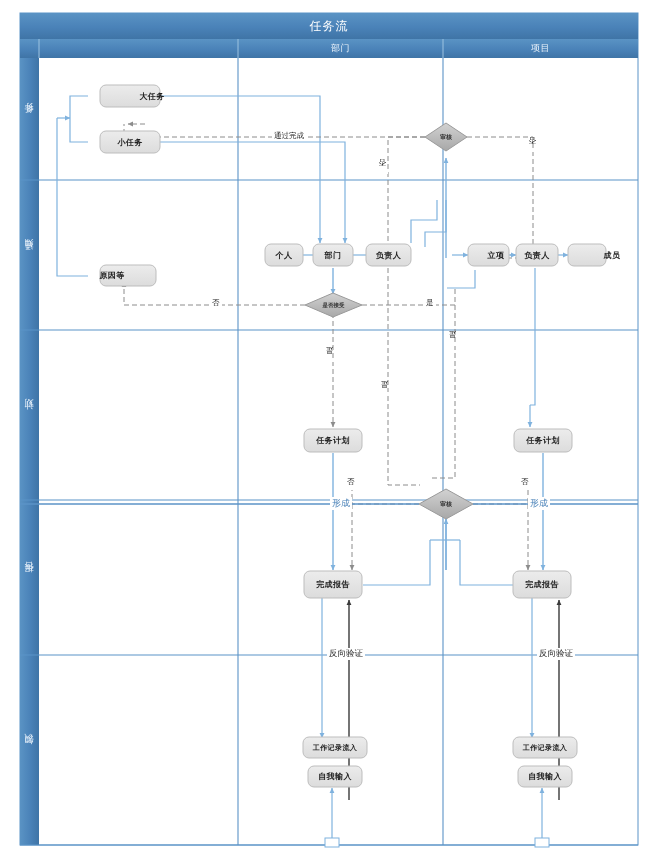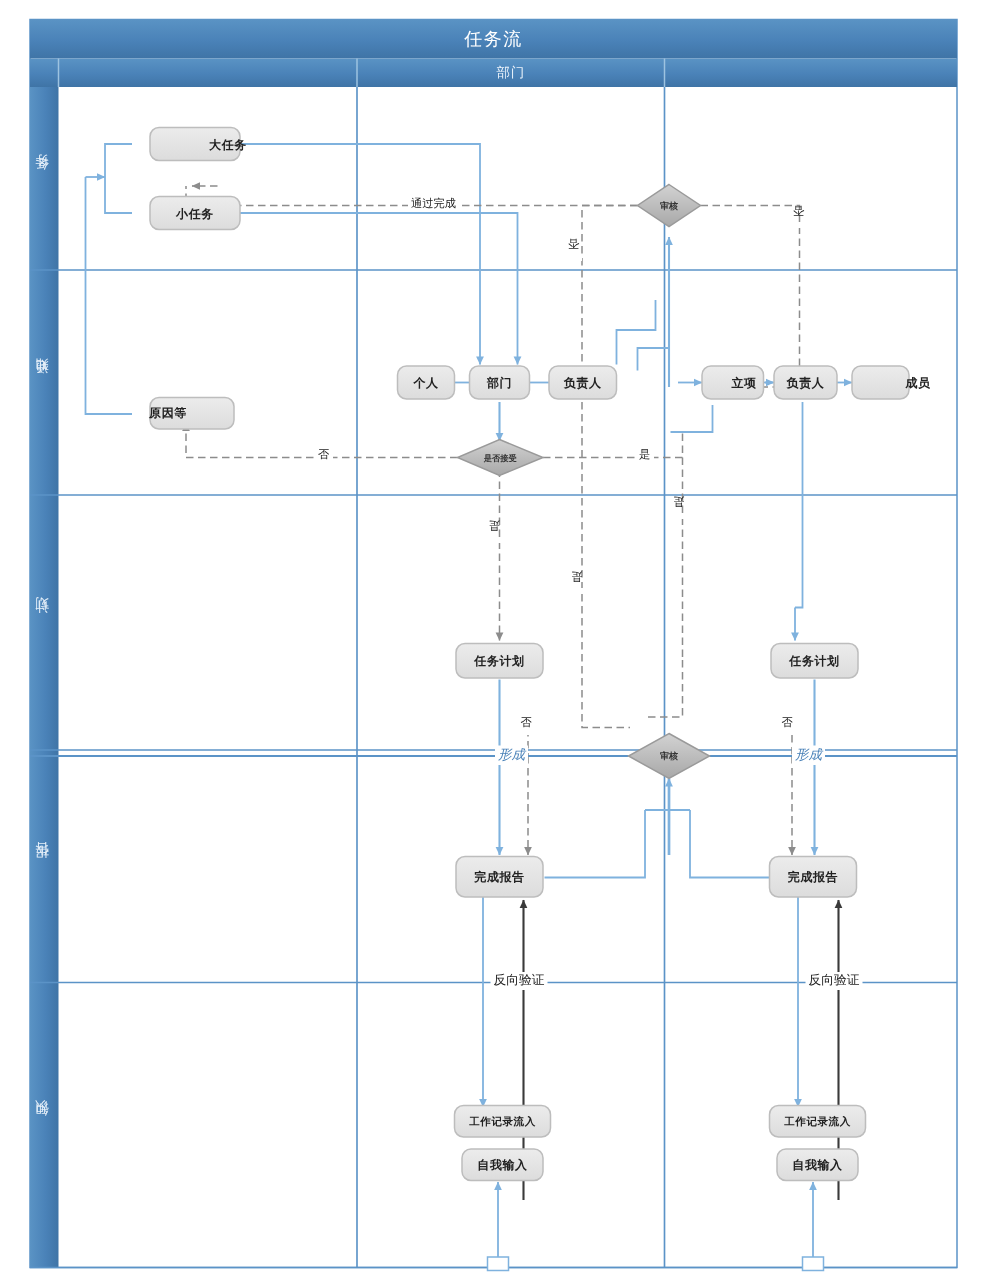--- a/index.html
+++ b/index.html
@@ -29,21 +29,21 @@
     position: absolute;
     display: flex; align-items: center; justify-content: center;
     font-size: 6px; font-weight: bold; color: #333;
     white-space: nowrap;
   }
   .edge-label {
     position: absolute;
     font-size: 7.5px; color: #222; white-space: nowrap;
     background: #fff; padding: 0 2px;
   }
-  .edge-label.blue { color: #4a82b8; font-size: 9px; font-style: italic; }
+  .edge-label.blue { color: #4a82b8; font-size: 9px; }
   .edge-label.vert {
     writing-mode: vertical-rl;
     transform: rotate(180deg);
     padding: 2px 0;
   }
   .title-text {
     position: absolute; left: 20px; top: 13px; width: 618px; height: 26px;
     display: flex; align-items: center; justify-content: center;
     color: #ffffff; font-size: 12px; letter-spacing: 1px; border-radius: 10px;
   }
@@ -245,20 +245,21 @@
       <rect x="303" y="737" width="64" height="21" rx="6" fill="url(#nodeGrad)" stroke="#bdbdbd"></rect>
       <rect x="513" y="737" width="64" height="21" rx="6" fill="url(#nodeGrad)" stroke="#bdbdbd"></rect>
       <rect x="308" y="766" width="54" height="21" rx="6" fill="url(#nodeGrad)" stroke="#bdbdbd"></rect>
       <rect x="518" y="766" width="54" height="21" rx="6" fill="url(#nodeGrad)" stroke="#bdbdbd"></rect>
     </g>
   </svg>
 
   <div class="title-text">任务流</div>
 
   <div class="col-text" style="left:238px;width:205px;">部门</div>
+  <div class="col-text" style="left:443px;width:195px;">项目</div>
 
   <div class="row-text" style="top:58px;height:122px;">
       <span>任务</span>
     </div>
   <div class="row-text" style="top:180px;height:150px;">
       <span>通知</span>
     </div>
   <div class="row-text" style="top:330px;height:170px;">
       <span>计划</span>
     </div>

